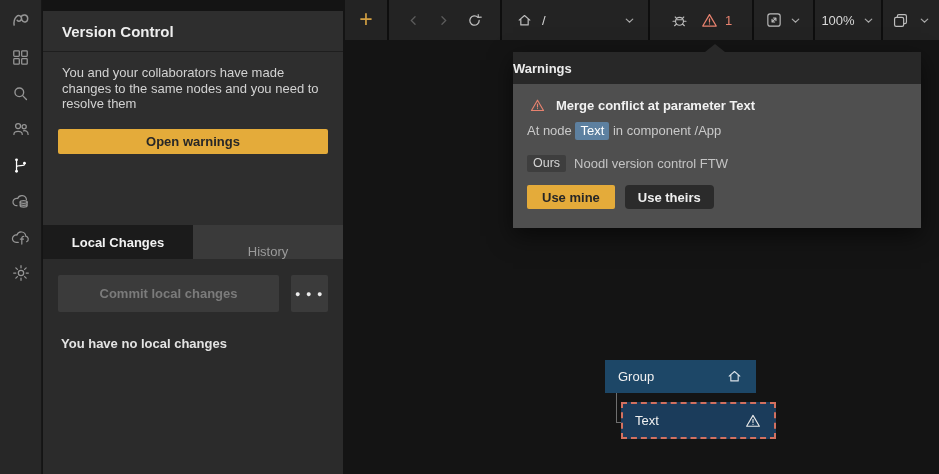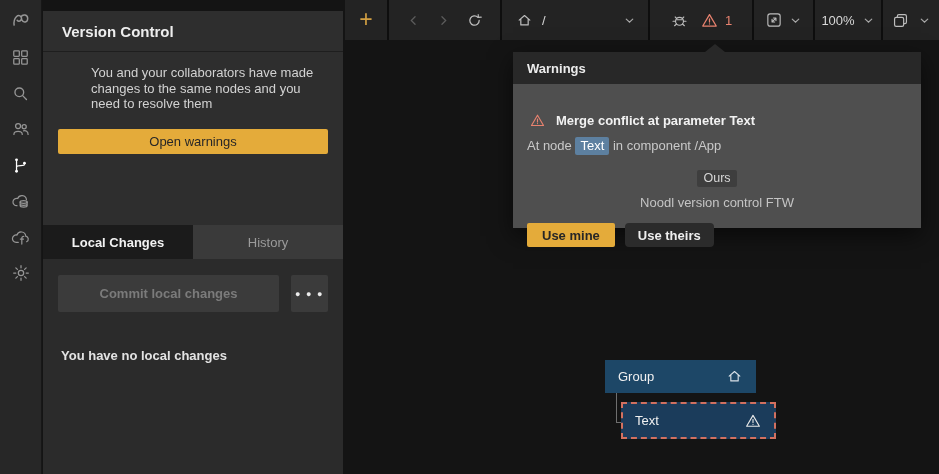--- a/index.html
+++ b/index.html
@@ -18,36 +18,36 @@
 
   
   .panel { position: absolute; left: 43px; top: 11px; width: 300px; height: 100%; background: #2e2e2e; }
   .panel-header { height: 41px; display: flex; align-items: center; padding-left: 19px;
     border-bottom: 1px solid #1e1e1e; }
   .panel-title { font-size: 15px; font-weight: bold; color: #ededed; }
   .warning-summary { display: flex; align-items: center; gap: 11px; height: 54px;
     padding-left: 19px; border-bottom: 1px solid #1e1e1e; color: #d9d9d9; }
   .ws-label { font-size: 12px; color: #8d8d8d; line-height: 14px; }
   .ws-title { font-size: 13.5px; font-weight: bold; color: #ededed; line-height: 16px; }
-  .panel-desc { padding: 13px 18px 0 19px; font-size: 13px; line-height: 15.5px; color: #d2d2d2; margin-left: 29px; }
+  .panel-desc { padding: 13px 18px 0 19px; font-size: 13px; line-height: 15.5px; color: #d2d2d2; }
   .open-warnings { display: block; margin: 17px 15px 0 15px; width: 270px; height: 25px;
     background: #e4ab3a; border: none; border-radius: 2px; font-family: inherit;
-    font-weight: normal; font-size: 13px; color: #272727; cursor: pointer; }
+    font-weight: bold; font-size: 13px; color: #272727; cursor: pointer; }
   .tabs { position: absolute; top: 214px; left: 0; right: 0; height: 34px; display: flex; }
   .tab { flex: 1; display: flex; align-items: center; justify-content: center; font-size: 13px; cursor: pointer; }
   .tab.active { background: #1b1b1b; color: #f2f2f2; font-weight: bold; justify-content: center; }
-  .tab.inactive { background: #3a3a3a; color: #9b9b9b; }
+  .tab.inactive { background: #3a3a3a; color: #9b9b9b; align-items: flex-end; }
   .tab-content { position: absolute; top: 248px; left: 0; right: 0; bottom: 0;
     background: #2b2b2b; padding: 16px 15px 0 15px; }
   .commit-row { display: flex; gap: 12px; }
   .commit-btn { flex: 1; height: 37px; background: #3b3b3b; border: none; border-radius: 2px;
     font-family: inherit; color: #7b7b7b; font-size: 13px; font-weight: bold; cursor: default; }
   .more-btn { width: 37px; height: 37px; background: #3b3b3b; border: none; border-radius: 2px;
     color: #ececec; font-size: 9px; letter-spacing: 1.5px; cursor: pointer; }
-  .empty-msg { margin-top: 36px; padding-left: 3px; font-size: 13px; font-weight: bold; color: #e3e3e3; }
+  .empty-msg { margin-top: 24px; padding-left: 3px; font-size: 13px; font-weight: bold; color: #e3e3e3; }
 
   
   .main { position: absolute; left: 345px; top: 0; right: 0; height: 100%; background: #141414; }
   .toolbar { display: flex; height: 40px; background: #0e0e0e; gap: 2px; border-bottom: 2px solid #0e0e0e; }
   .tb-sec { background: #232323; height: 40px; display: flex; align-items: center; }
   .plus-sec { width: 42px; justify-content: center; cursor: pointer; }
   .plus-glyph { color: #d3a043; font-size: 23px; font-weight: 400; line-height: 23px; margin-top: -2px; }
   .nav-sec { width: 111px; justify-content: space-around; padding: 0 10px; }
   .route-sec { width: 146px; padding: 0 12px 0 14px; gap: 9px; cursor: pointer; }
   .route-label { color: #d8d8d8; font-size: 13px; }
@@ -62,28 +62,28 @@
   .tb-icon { background: none; border: none; padding: 0; display: flex; align-items: center; cursor: pointer; }
   .c-dim { color: #5c5c5c; } .c-ico { color: #bdbdbd; } .c-chev { color: #a8a8a8; } .c-red { color: #e8826f; }
 
   
   .popup { position: absolute; left: 513px; top: 52px; width: 408px;
     box-shadow: 0 8px 22px rgba(0,0,0,0.55); z-index: 5; }
   .popup-notch { position: absolute; top: -8px; left: 192px; width: 0; height: 0;
     border-left: 10px solid transparent; border-right: 10px solid transparent;
     border-bottom: 8px solid #282828; }
   .popup-header { height: 32px; background: #282828; display: flex; align-items: center;
-    padding-left: 14px; font-size: 13px; font-weight: bold; color: #ececec; }
-  .popup-body { background: #4f4f4f; padding: 28px 14px 14px 14px; height: 144px; }
+    padding-left: 0; font-size: 13px; font-weight: bold; color: #ececec; }
+  .popup-body { background: #4f4f4f; padding: 13px 14px 14px 14px; height: 144px; }
   .pw-row { display: flex; align-items: center; gap: 10px; padding-left: 2px; }
   .pw-title { font-size: 13px; font-weight: bold; color: #f2f2f2; }
   .pw-loc { margin-top: 9px; font-size: 13px; color: #c9c9c9; }
   .node-chip { background: #5d80a0; color: #ffffff; padding: 1px 5px 2px 5px; border-radius: 2px; }
   .diff-line { margin-top: 5px; font-size: 13px; color: #c4c4c4; display: flex; align-items: center; gap: 8px; }
-  .diff-first { margin-top: 17px; flex-direction: column; }
+  .diff-first { margin-top: 17px; }
   .diff-chip { background: #3e3e3e; color: #d6d6d6; padding: 1px 6px 2px 6px; border-radius: 2px; font-size: 12.5px; }
   .popup-btns { margin-top: 13px; display: flex; gap: 10px; }
   .use-mine { background: #e4ab3a; color: #262626; font-weight: bold; font-size: 13px;
     height: 24px; padding: 0 15px; border: none; border-radius: 2px; font-family: inherit; cursor: pointer; }
   .use-theirs { background: #2b2b2b; color: #efefef; font-weight: bold; font-size: 13px;
     height: 24px; padding: 0 13px; border: none; border-radius: 4px; font-family: inherit; cursor: pointer; }
 
   
   .node-group { position: absolute; left: 605px; top: 360px; width: 151px; height: 33px;
     background: #1d4767; display: flex; align-items: center; padding: 0 13px;

